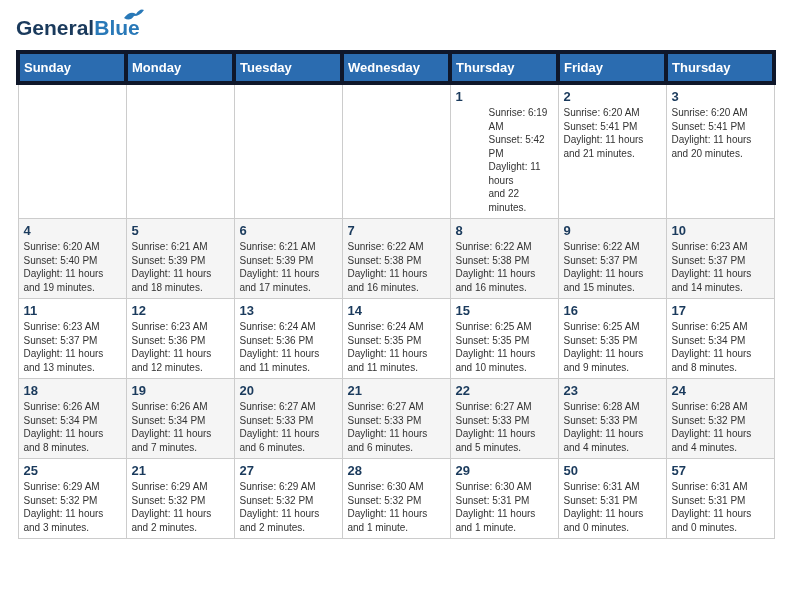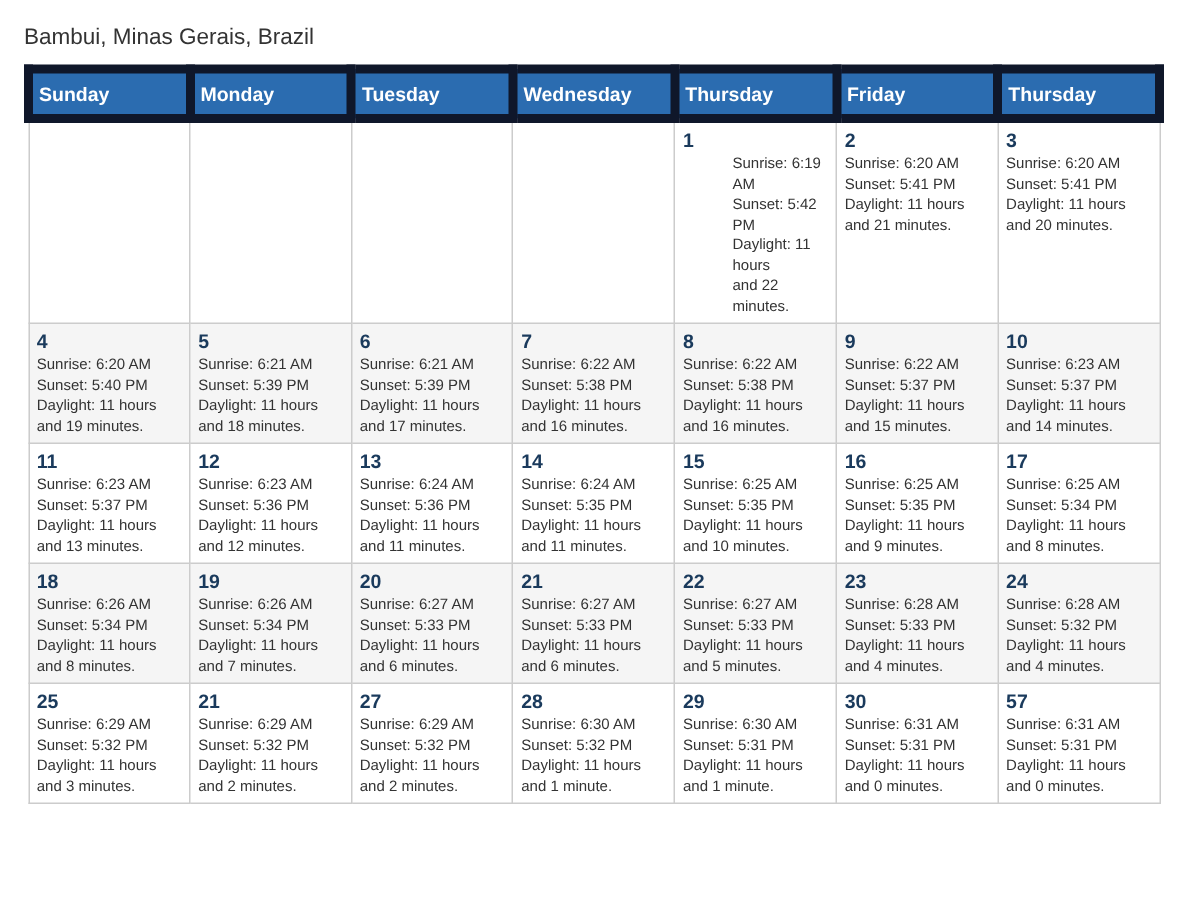--- a/index.html
+++ b/index.html
@@ -38,21 +38,21 @@
       border-collapse: collapse;
       border: 1px solid #ccc;
     }
     .calendar th {
       background-color: #2b6cb0;
       color: #fff;
       font-size: 13px;
       font-weight: bold;
       padding: 6px 4px;
       text-align: left;
-      border: 6px solid #0f172a;
+      border: 4px solid #0f172a;
     }
     .calendar td {
       vertical-align: top;
       border: 1px solid #ccc;
       padding: 4px 5px;
       font-size: 10.5px;
       color: #333;
       width: 108px;
       height: 80px;
       background: #fff;
@@ -73,22 +73,33 @@
       line-height: 1.35;
     }
     .empty-cell {
       background: #fff !important;
     }
   </style>
 </head>
 <body>
 
 <div class="header">
+  <div class="logo">
+    <div style="display:flex; align-items:center;">
+      <span style="font-size:21px;font-weight:bold;color:#1a3a5c;">General</span>
+      <span style="position:relative;display:inline-block;">
+        <span style="font-size:21px;font-weight:bold;color:#2979b8;">Blue</span>
+        
+        <svg width="22" height="14" viewBox="0 0 22 14" style="position:absolute;top:-8px;right:-4px;" xmlns="http://www.w3.org/2000/svg">
+          <path d="M2 10 Q8 2 14 6 Q18 0 22 2 Q18 8 12 8 Q8 14 2 10Z" fill="#2979b8"></path>
+        </svg>
+      </span>
+    </div>
+  </div>
   <div class="title-block">
-    <div class="subtitle">Bambui, Minas Gerais, Brazil</div>
   </div>
 </div>
 
 <table class="calendar">
   <thead>
     <tr>
     <th>Sunday</th>
         <th>Monday</th>
         <th>Tuesday</th>
         <th>Wednesday</th>
@@ -308,21 +319,21 @@
 and 1 minute.</div>
         </td>
         <td>
           <span class="day-number">29</span>
           <div class="day-info" style="white-space: pre-line;">Sunrise: 6:30 AM
 Sunset: 5:31 PM
 Daylight: 11 hours
 and 1 minute.</div>
         </td>
         <td>
-          <span class="day-number">30</span>
+          <span class="day-number">50</span>
           <div class="day-info" style="white-space: pre-line;">Sunrise: 6:31 AM
 Sunset: 5:31 PM
 Daylight: 11 hours
 and 0 minutes.</div>
         </td>
         <td>
           <span class="day-number">57</span>
           <div class="day-info" style="white-space: pre-line;">Sunrise: 6:31 AM
 Sunset: 5:31 PM
 Daylight: 11 hours

